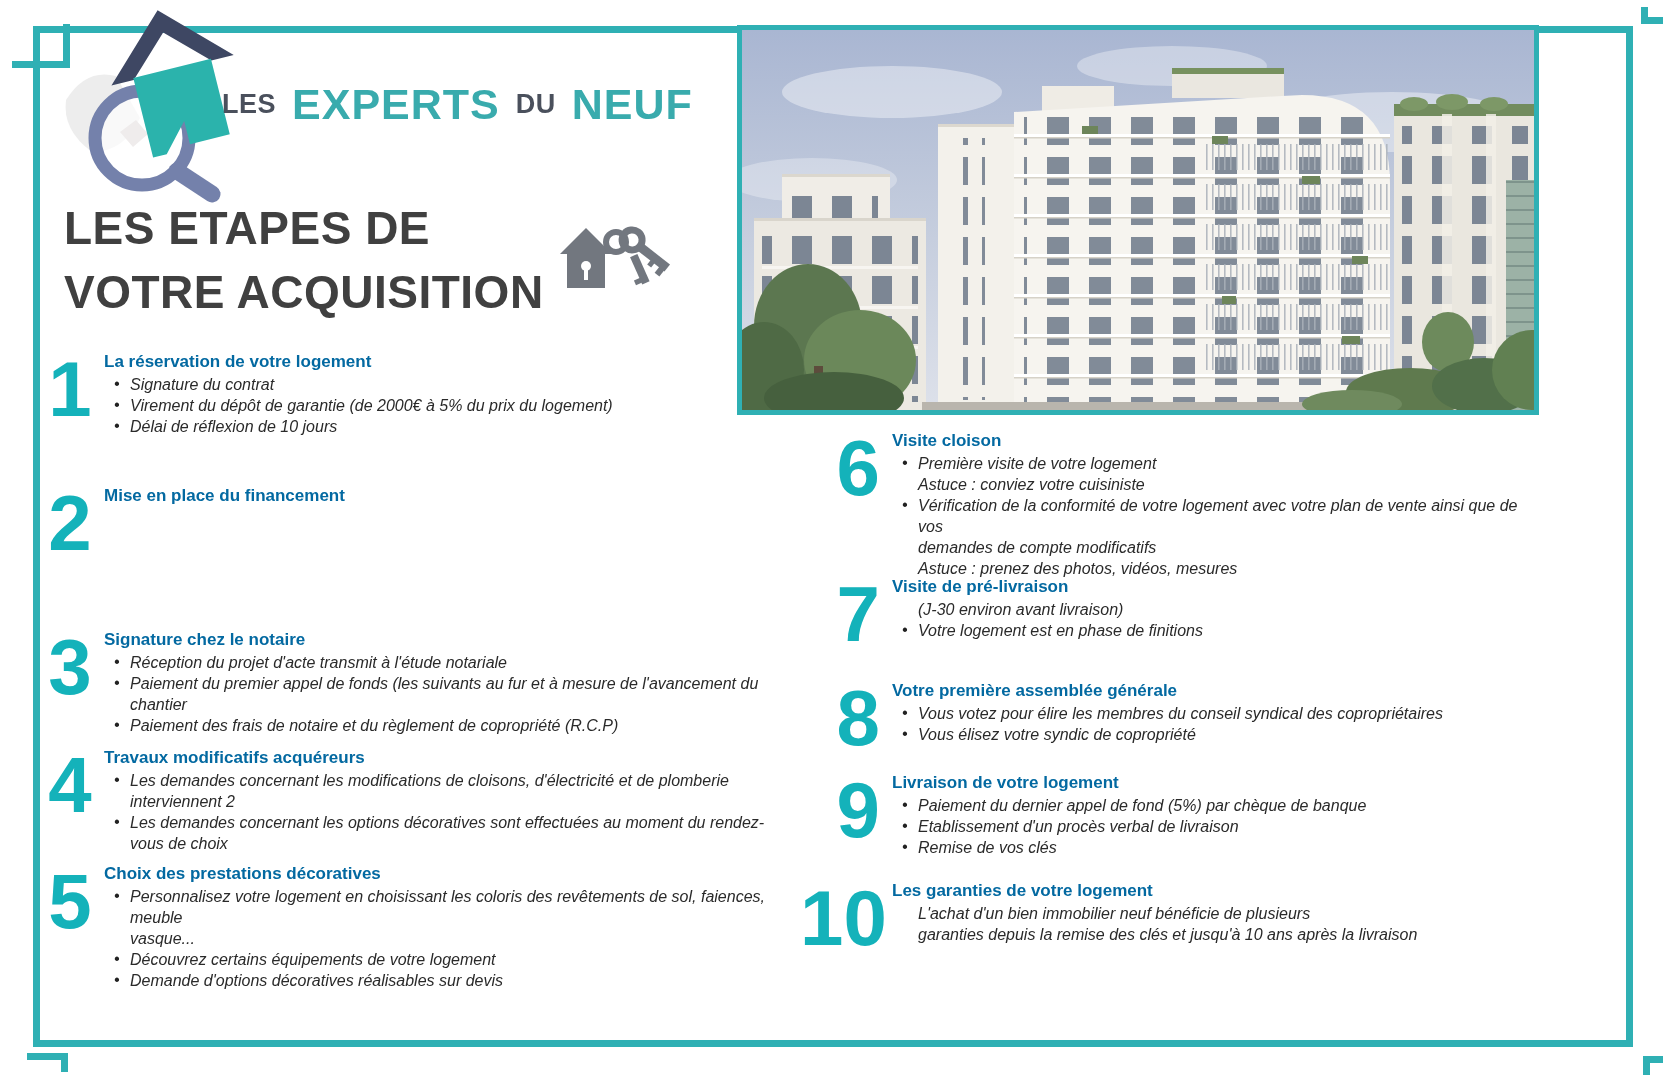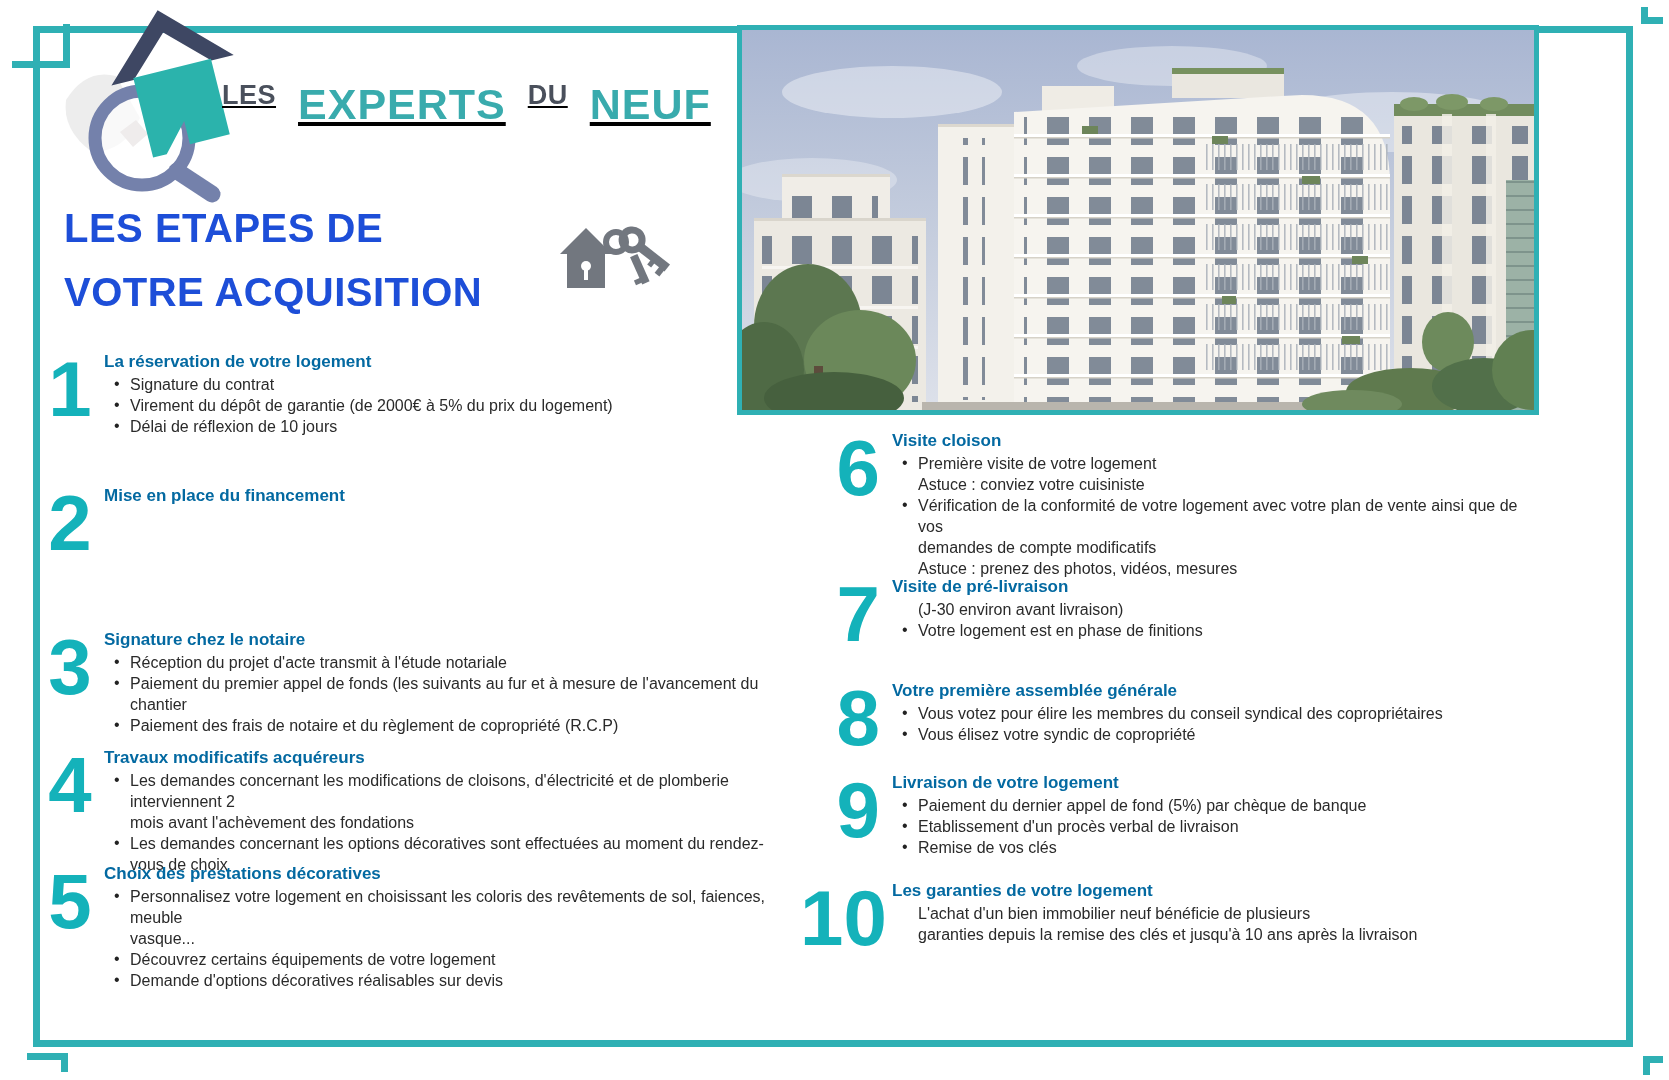--- a/index.html
+++ b/index.html
@@ -8,41 +8,41 @@
   
   .frame{position:absolute;left:33px;top:26px;width:1600px;height:1021px;
          border:7px solid #2fb0b4;box-sizing:border-box;}
   .cm{position:absolute;box-sizing:border-box;}
   .cm-tl{left:12px;top:24px;width:58px;height:44px;border-right:7px solid #2fb0b4;border-bottom:7px solid #2fb0b4;}
   .cm-tr{left:1641px;top:7px;width:22px;height:17px;border-left:7px solid #2fb0b4;border-bottom:7px solid #2fb0b4;}
   .cm-br{left:1643px;top:1056px;width:20px;height:19px;border-left:7px solid #2fb0b4;border-top:7px solid #2fb0b4;}
   .cm-bl{left:27px;top:1053px;width:41px;height:19px;border-right:7px solid #2fb0b4;border-top:7px solid #2fb0b4;}
 
   .logo-icon{position:absolute;left:50px;top:0px;width:215px;height:205px;}
-  .logo-text{position:absolute;left:222px;top:80px;display:flex;align-items:flex-start;gap:22px;white-space:nowrap;text-decoration:underline;}
+  .logo-text{position:absolute;left:222px;top:80px;display:flex;align-items:center;gap:16px;white-space:nowrap;}
   .lg-small{font-size:27px;font-weight:700;color:#4a505c;letter-spacing:.5px;}
   .lg-big{font-size:43px;font-weight:700;color:#39abad;letter-spacing:1px;}
 
-  .title{position:absolute;left:64px;top:196px;font-size:40px;line-height:64px;
-         font-weight:700;color:#1d4ed8;letter-spacing:.5px;}
+  .title{position:absolute;left:64px;top:196px;font-size:46px;line-height:64px;
+         font-weight:700;color:#404040;letter-spacing:.5px;}
   .keys-icon{position:absolute;left:556px;top:214px;width:122px;height:92px;}
 
   .photo{position:absolute;left:737px;top:25px;width:792px;height:380px;
          border:5px solid #2fb0b4;background:#c9d1e0;}
   .photo svg{display:block;}
 
   .step{position:absolute;display:flex;align-items:flex-start;}
   .step-left{left:42px;width:745px;}
   .step-right{left:800px;width:740px;}
   .step-number{flex:none;font-weight:700;color:#14b2ba;font-size:78px;line-height:66px;margin-top:4px;}
   .step-left  .step-number{width:56px;text-align:center;margin-right:6px;}
   .step-right .step-number{width:80px;text-align:right;margin-right:12px;}
   .step-body{min-width:0;}
   .step-heading{font-size:17px;font-weight:700;color:#0369a1;line-height:20px;margin:0 0 2px 0;}
-  .step-items{list-style:none;margin:0;padding:0 0 0 10px;}
+  .step-items{list-style:none;margin:0;padding:0 0 0 10px;font-style:italic;}
   .step-items li{position:relative;padding-left:16px;font-size:16px;line-height:21px;color:#2a2a2a;}
   .step-items li.b::before{content:"•";position:absolute;left:0;top:-1px;color:#222;}
   .s1{top:352px}.s2{top:486px}.s3{top:630px}.s4{top:748px}.s5{top:864px}
   .s6{top:431px}.s7{top:577px}.s8{top:681px}.s9{top:773px}.s10{top:881px}
 </style>
 </head>
 <body>
 
 <div class="page">
 
@@ -231,21 +231,20 @@
             <li class="b">Paiement des frais de notaire et du règlement de copropriété (R.C.P)</li>
           </ul>
         </div>
       </div>
       <div class="step step-left s4">
         <div class="step-number">4</div>
         <div class="step-body">
           <div class="step-heading">Travaux modificatifs acquéreurs</div>
           <ul class="step-items">
             <li class="b">Les demandes concernant les modifications de cloisons, d'électricité et de plomberie interviennent 2</li>
-            <li class="p">mois avant l'achèvement des fondations</li>
             <li class="b">Les demandes concernant les options décoratives sont effectuées au moment du rendez-vous de choix</li>
           </ul>
         </div>
       </div>
       <div class="step step-left s5">
         <div class="step-number">5</div>
         <div class="step-body">
           <div class="step-heading">Choix des prestations décoratives</div>
           <ul class="step-items">
             <li class="b">Personnalisez votre logement en choisissant les coloris des revêtements de sol, faiences, meuble</li>

